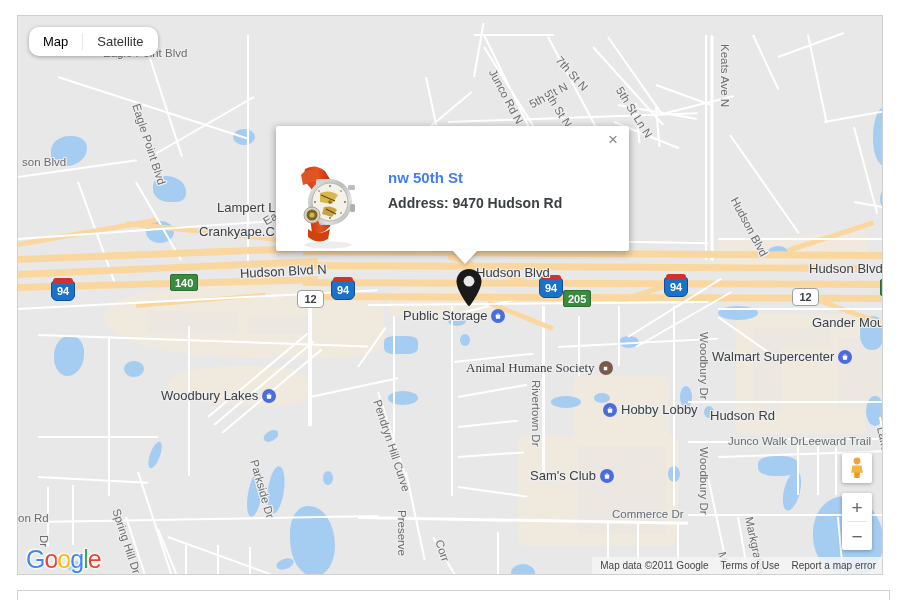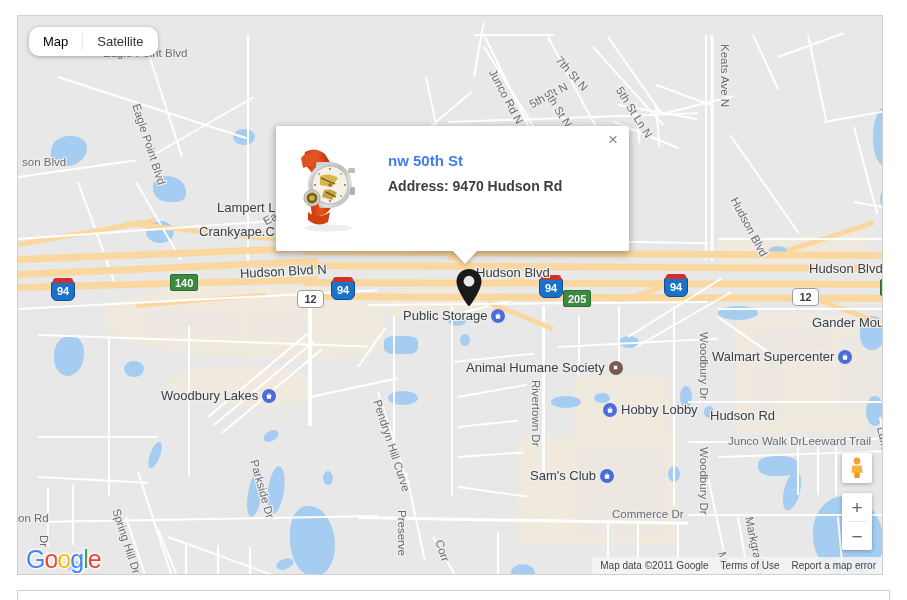--- a/index.html
+++ b/index.html
@@ -96,21 +96,21 @@
   #maptype .sep { width: 1px; background: #e6e6e6; margin: 6px 0; }
 
   
   #infowindow {
     position: absolute; left: 258px; top: 110px;
     width: 353px; height: 125px;
     background: #fff; border-radius: 2px;
     box-shadow: 0 2px 7px 1px rgba(0,0,0,.3);
     z-index: 50;
   }
-  #infowindow .iw-inner { display: flex; padding: 12px 10px 10px 12px; }
+  #infowindow .iw-inner { display: flex; padding: 29px 10px 10px 12px; }
   #iw-photo {
     width: 80px; height: 96px; flex: 0 0 80px;
     position: relative; overflow: hidden;
   }
   #iw-text { margin-left: 20px; padding-top: 13px; }
   #iw-title {
     font-size: 15px; color: #427fed; font-weight: bold;
     line-height: 20px; margin-bottom: 6px; cursor: pointer;
   }
   #iw-addr { font-size: 14px; color: #3c4043; font-weight: bold; line-height: 19px; }
@@ -424,21 +424,21 @@
       <div style="position:absolute;left:385px;top:292px;display:flex;align-items:center;gap:3px;">
         <span class="lbl poi" style="position:static;">Public Storage</span>
         <span class="poi-icon shop" style="position:static;">
           <svg width="8" height="8" viewBox="0 0 10 10">
               <path d="M2 3.4h6l-.5 5H2.5z" fill="#fff"></path>
               <path d="M3.6 3.4a1.4 1.4 0 0 1 2.8 0" stroke="#fff" stroke-width="0.9" fill="none"></path>
             </svg>
         </span>
       </div>
 
-      <div style="position:absolute;left:448px;top:344px;display:flex;align-items:center;gap:4px;">
+      <div style="position:absolute;left:448px;top:344px;display:flex;align-items:center;gap:4px;font-family:Liberation Serif, serif;">
         <span class="lbl poi" style="position:static;">Animal Humane Society</span>
         <span class="poi-icon civic" style="position:static;">
           <svg width="7" height="7" viewBox="0 0 10 10">
               <rect x="2.5" y="2.5" width="5" height="5" fill="#fff"></rect>
             </svg>
         </span>
       </div>
 
       <div style="position:absolute;left:143px;top:372px;display:flex;align-items:center;gap:4px;">
         <span class="lbl poi" style="position:static;">Woodbury Lakes</span>

